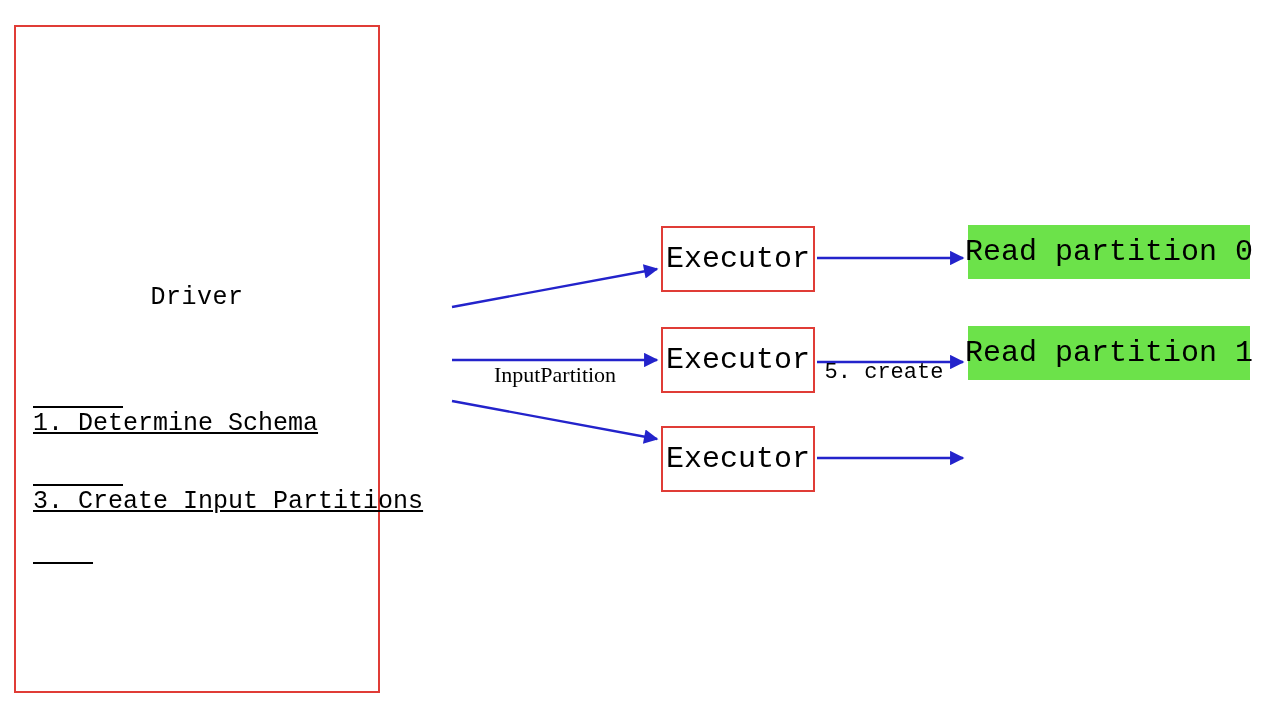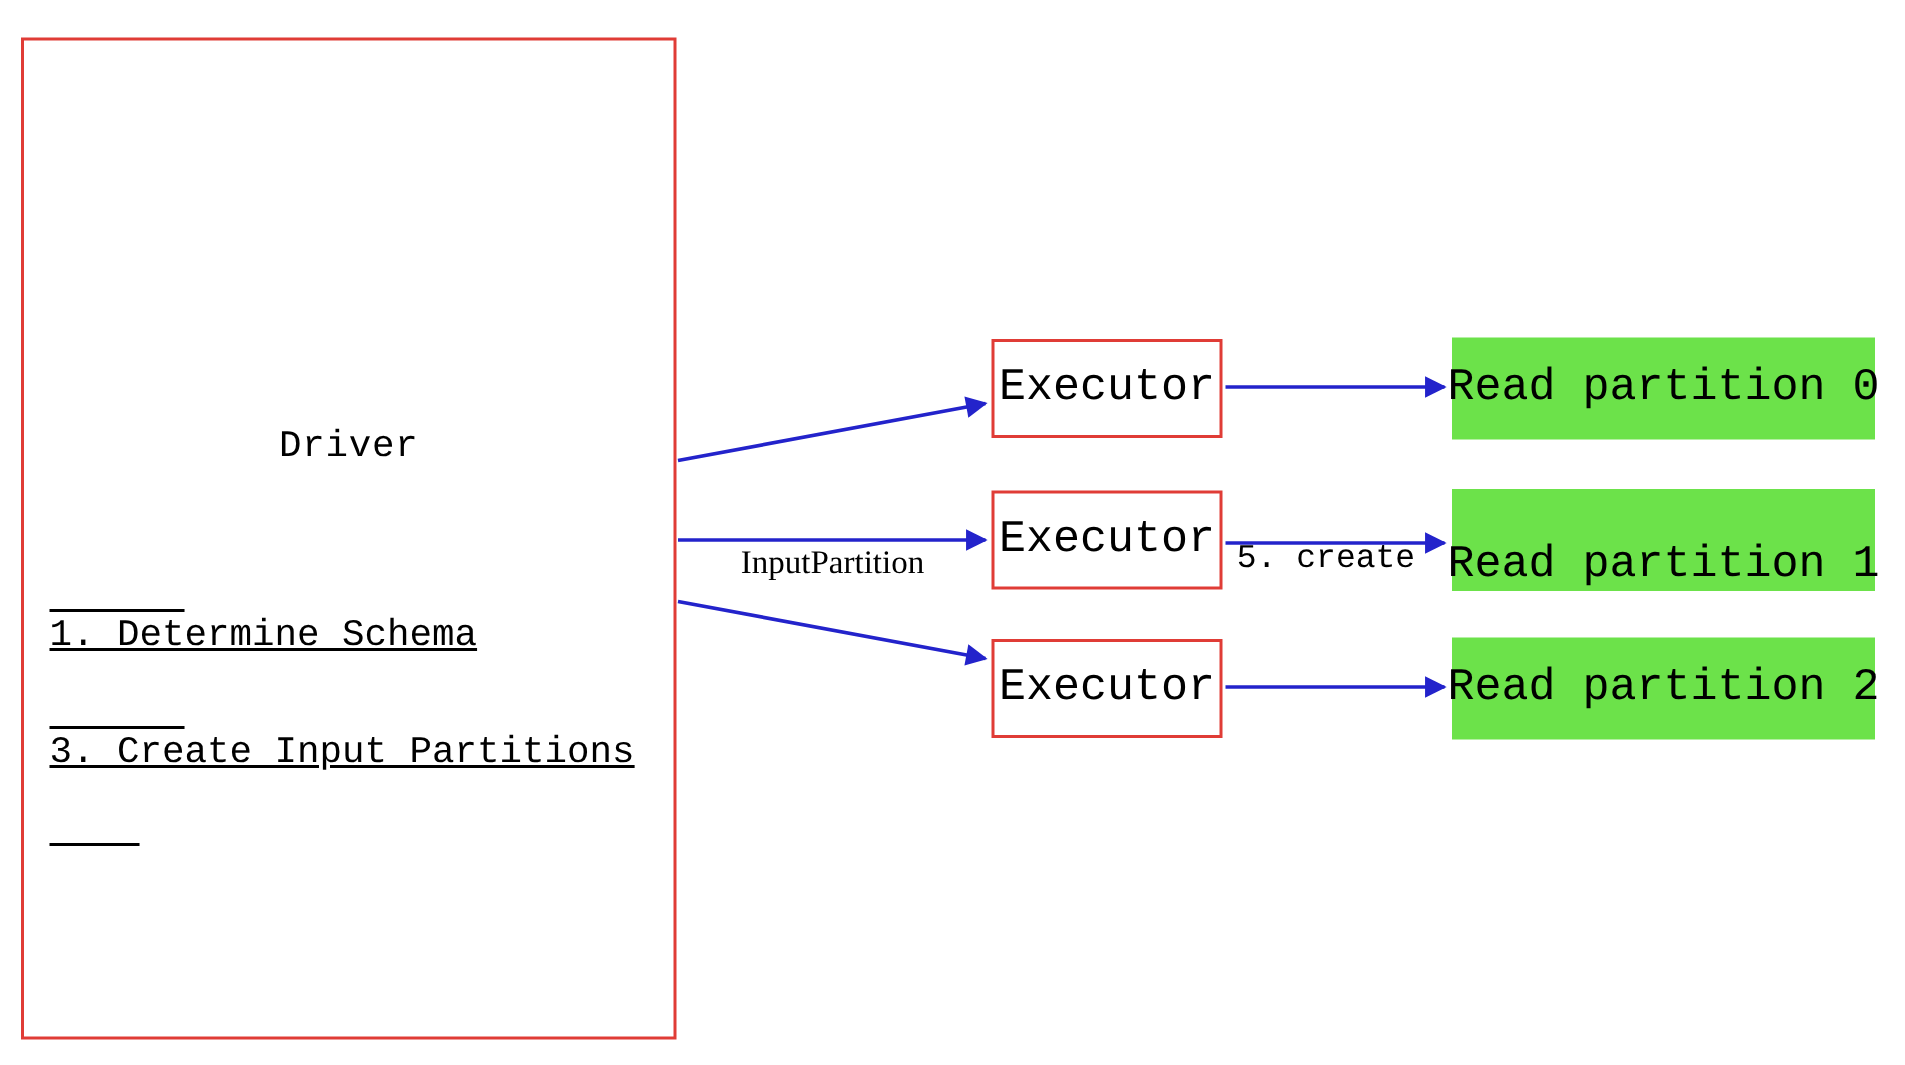--- a/index.html
+++ b/index.html
@@ -29,21 +29,21 @@
     stroke-width: 2.4;
     fill: none;
   }
   .arrowhead-path {
     fill: var(--color-arrow, #2323cb);
   }
   .driver-box {
     position: absolute;
     left: 14px;
     top: 25px;
-    width: 437px;
+    width: 366px;
     height: 668px;
     box-sizing: border-box;
     border: 2px solid var(--color-box-border, #e03c36);
     background: #ffffff;
   }
   .driver-title {
     position: absolute;
     left: 0;
     right: 0;
     top: 256px;
@@ -76,26 +76,26 @@
     height: 66px;
     border: 2px solid var(--color-box-border, #e03c36);
     background: #ffffff;
   }
   .executor-0 { top: 226px; }
   .executor-1 { top: 327px; }
   .executor-2 { top: 426px; }
   .partition-box {
     left: 968px;
     width: 282px;
-    height: 68px;
+    height: 54px;
     background: var(--color-partition-fill, #6ce24a);
     border: none;
   }
   .partition-0 { top: 225px; }
-  .partition-1 { top: 326px; align-items: flex-end; }
+  .partition-1 { top: 326px; }
   .partition-2 { top: 425px; }
   .arrow-label {
     position: absolute;
     font-family: "Liberation Serif", "DejaVu Serif", serif;
     font-size: 22px;
     line-height: 27px;
     text-align: center;
     white-space: pre;
   }
   .label-serialize {
@@ -147,23 +147,20 @@
   <div class="node-box executor-box executor-2">
     <span>Executor</span>
   </div>
 
   <div class="node-box partition-box partition-0">
     <span>Read partition 0</span>
   </div>
   <div class="node-box partition-box partition-1">
     <span>Read partition 1</span>
   </div>
-  <div class="node-box partition-box partition-2">
-    <span>Read partition 2</span>
-  </div>
 
   <div class="arrow-label label-serialize">
     <span class="line">InputPartition</span>
   </div>
 
   <div class="arrow-label label-reader">
     <span class="line">5. create</span>
   </div>
 
 </div>

